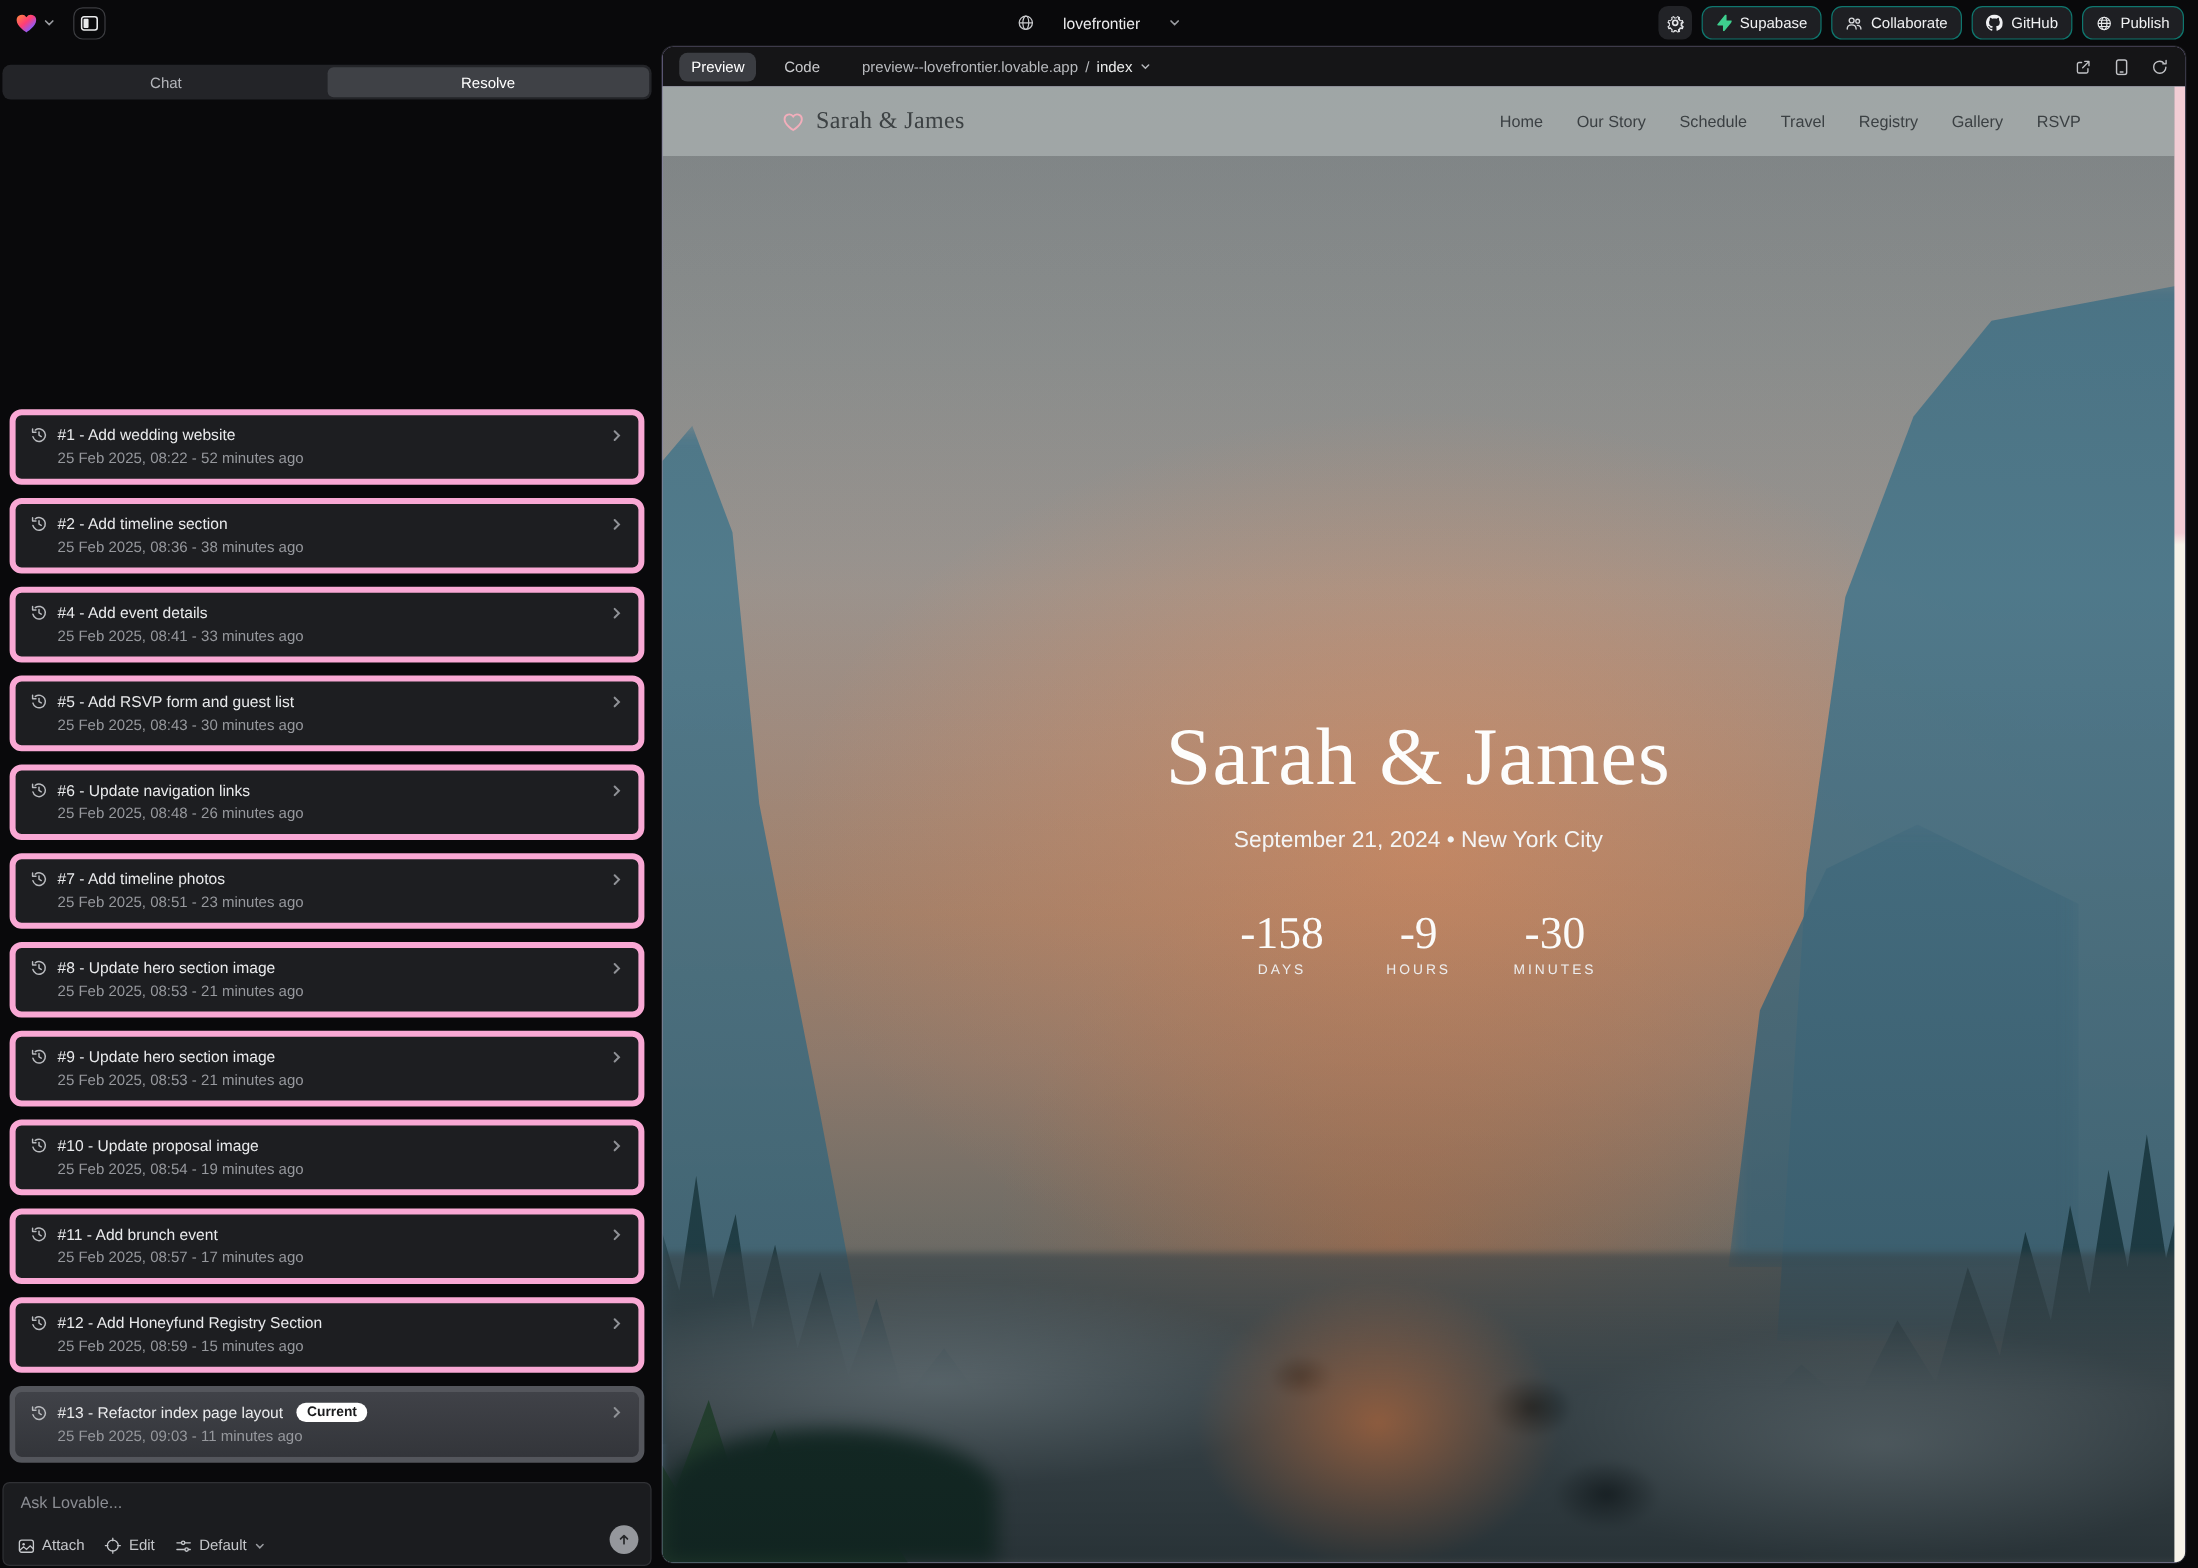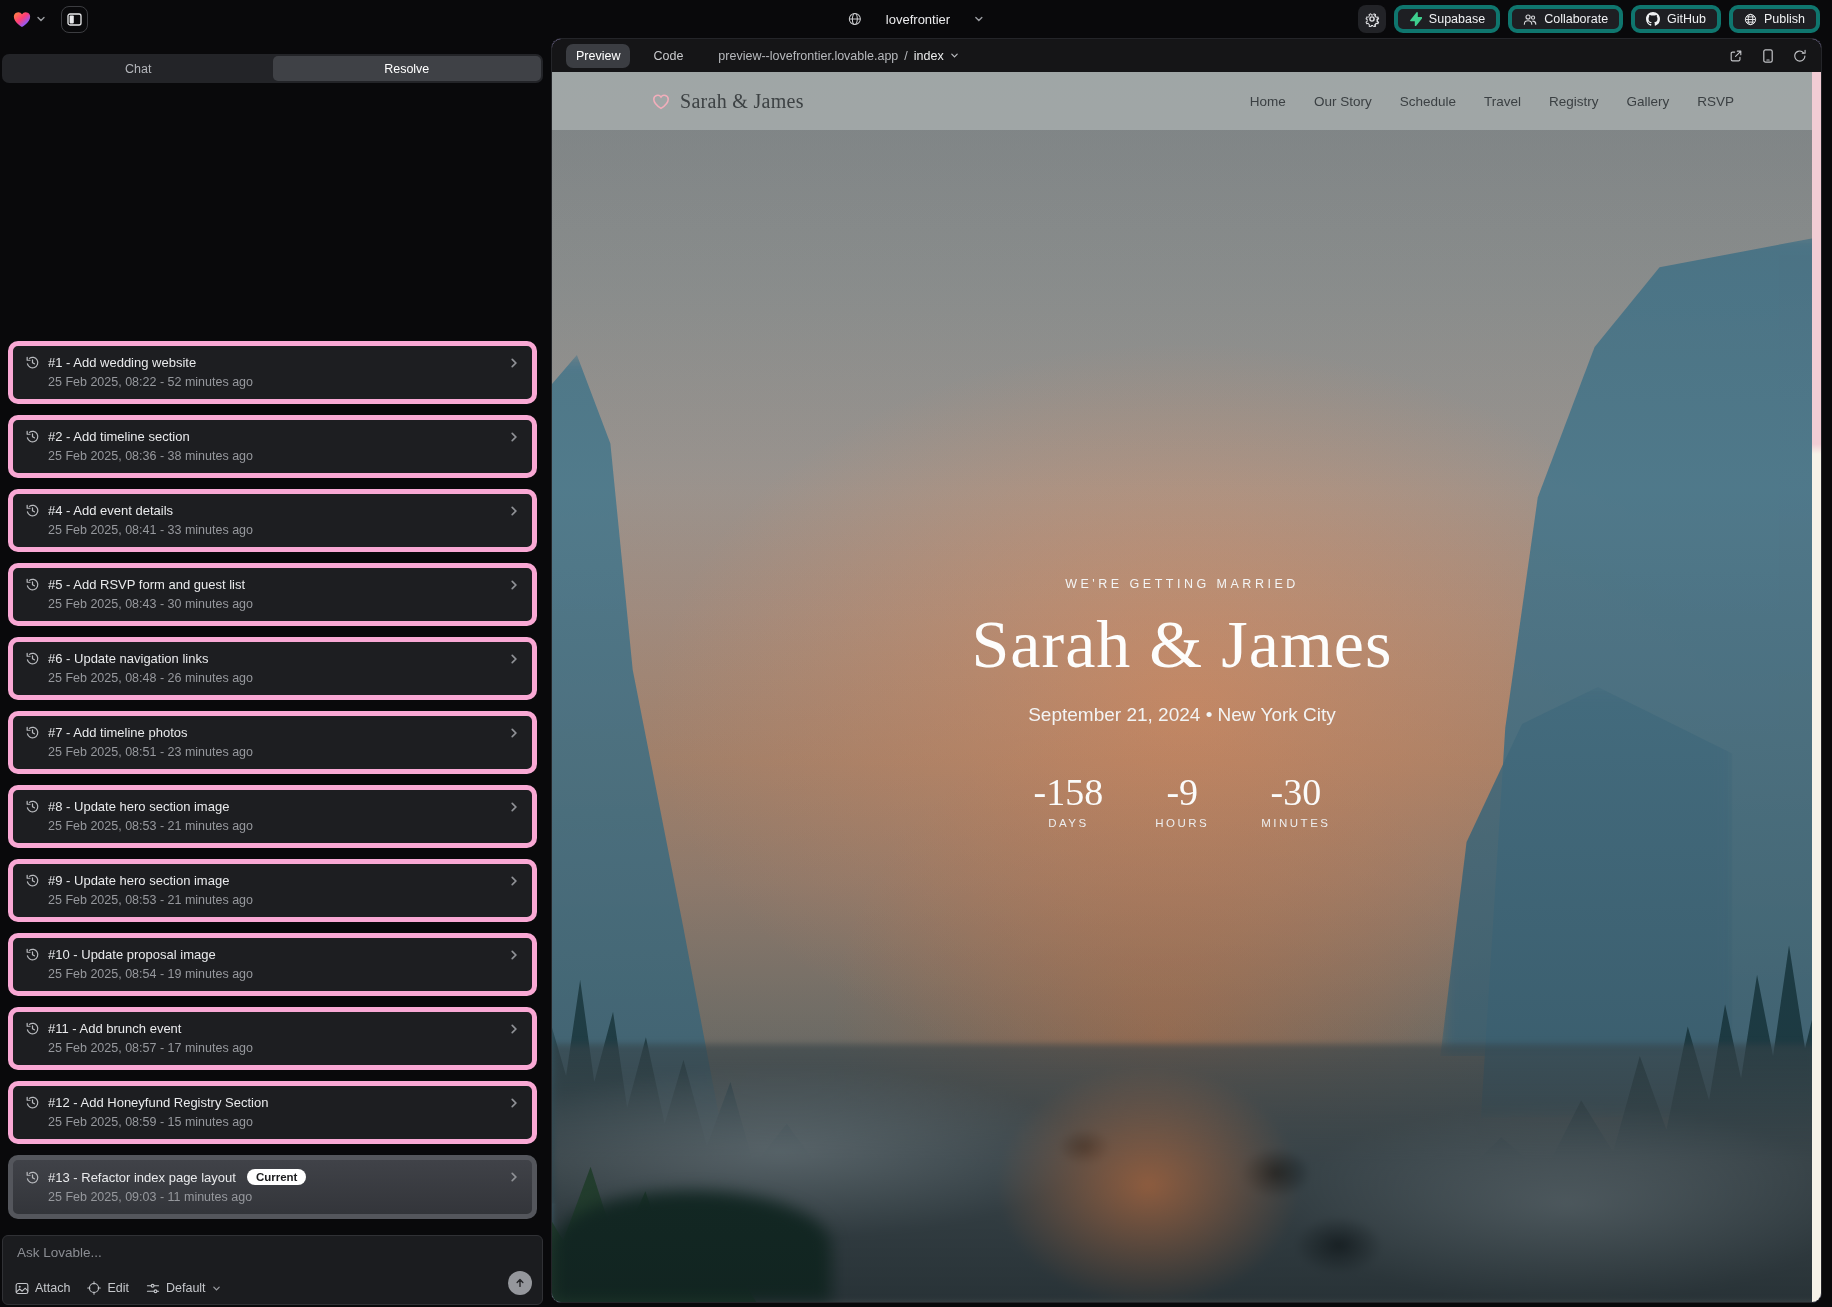--- a/index.html
+++ b/index.html
@@ -13,21 +13,21 @@
   }
   svg { display:block; }
 
   
   .topbar { position:absolute; top:0; left:0; right:0; height:38px; display:flex; align-items:center; padding:0 12px; }
   .topbar-left { display:flex; align-items:center; gap:7px; }
   .logo-btn { display:flex; align-items:center; gap:4px; cursor:pointer; }
   .icon-btn-sq { width:27px; height:27px; border:1px solid #3c3d41; border-radius:8px; display:grid; place-items:center; background:transparent; cursor:pointer; margin-left:8px; }
   .topbar-center { position:absolute; left:50%; transform:translateX(-50%); display:flex; align-items:center; gap:24px; font-size:13px; color:#ececee; cursor:pointer; }
   .topbar-right { margin-left:auto; display:flex; align-items:center; gap:8px; }
-  .tb-btn { display:flex; align-items:center; gap:7px; height:28px; padding:0 11px; background:#1e1f23; border:4px solid #0f766e; border-radius:9px; color:#f0f1f3; font-size:12.5px; cursor:pointer; }
+  .tb-btn { display:flex; align-items:center; gap:7px; height:28px; padding:0 11px; background:#1e1f23; border:1px solid #0f766e; border-radius:9px; color:#f0f1f3; font-size:12.5px; cursor:pointer; }
   .gear-btn { width:28px; height:28px; display:grid; place-items:center; border-radius:8px; background:#222327; cursor:pointer; }
 
   
   .sidebar { position:absolute; top:54px; left:0; width:545px; bottom:0; display:flex; flex-direction:column; }
   .tabbar { margin:0 2px; height:29px; background:#232428; border-radius:7px; padding:2px; display:flex; }
   .tab { flex:1; display:grid; place-items:center; font-size:12.5px; color:#b3b5ba; border-radius:5px; cursor:pointer; }
   .tab.active { background:#3f4146; color:#ffffff; }
   .history-list { flex:1; display:flex; flex-direction:column; justify-content:flex-end; gap:11px; padding:6px 8px 10px 8px; overflow:hidden; }
   .hcard { background:#1d1e21; border:5px solid #f9a8d4; border-radius:10px; padding:9px 12px 10px 12px; display:flex; flex-direction:column; gap:5px; cursor:pointer; }
   .hcard.current { background:linear-gradient(180deg,#404248 0%,#33353a 100%); border-color:#54565c; }
@@ -565,21 +565,20 @@
           <span class="nav-link">Our Story</span>
           <span class="nav-link">Schedule</span>
           <span class="nav-link">Travel</span>
           <span class="nav-link">Registry</span>
           <span class="nav-link">Gallery</span>
           <span class="nav-link">RSVP</span>
         </div>
     </div>
 
     <div class="hero-content">
-      <div class="eyebrow">WE'RE GETTING MARRIED</div>
       <div class="hero-title">Sarah &amp; James</div>
       <div class="hero-date">September 21, 2024 • New York City</div>
       <div class="countdown">
           <div class="cd-col">
     <div class="cd-value">-158</div>
     <div class="cd-label">DAYS</div>
   </div>
           <div class="cd-col">
     <div class="cd-value">-9</div>
     <div class="cd-label">HOURS</div>

